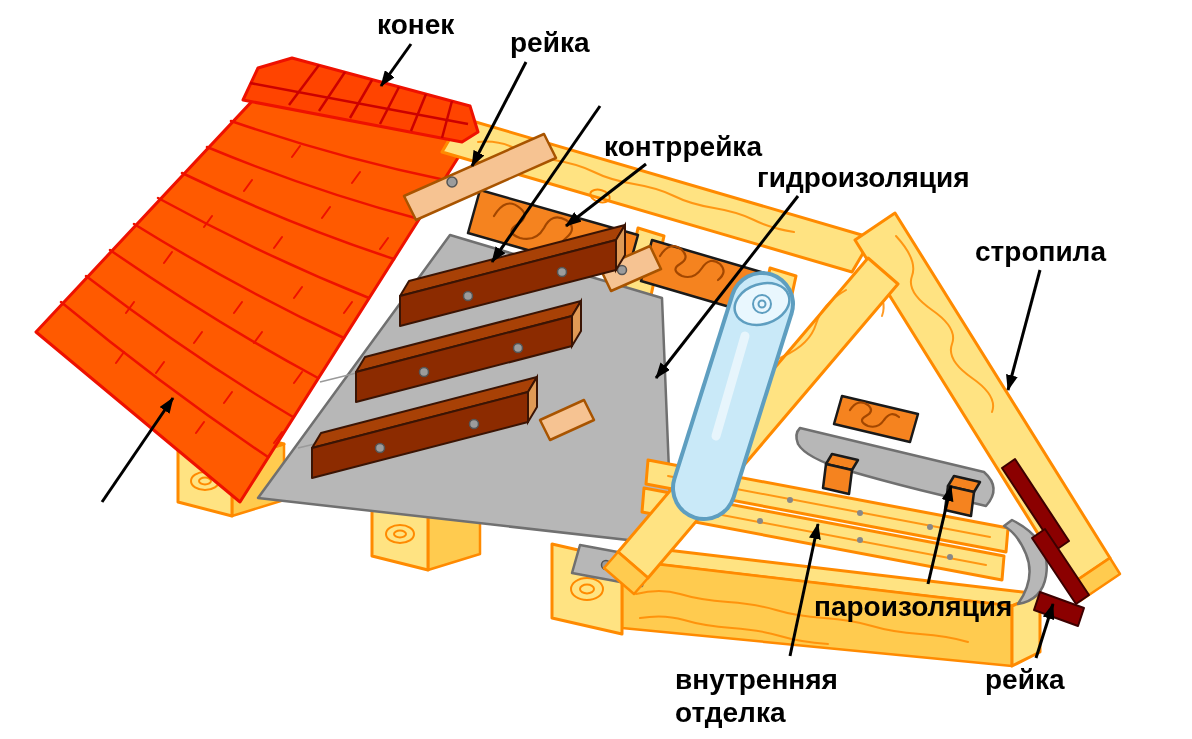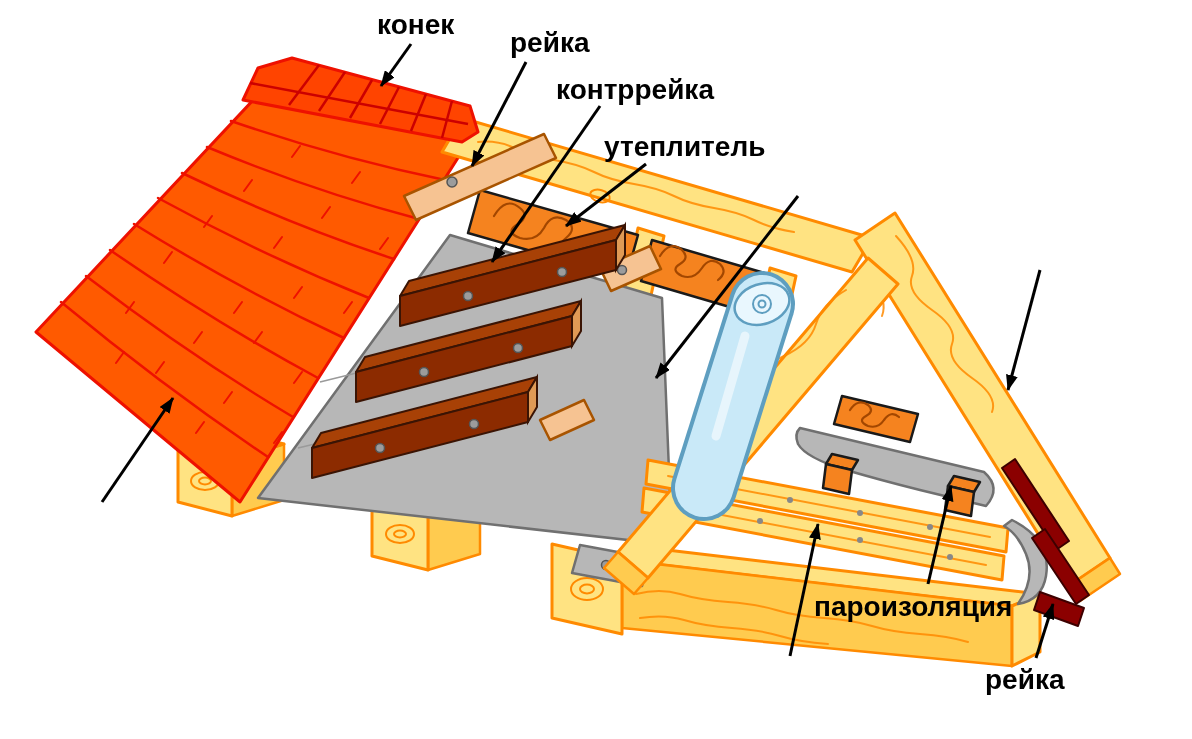--- a/index.html
+++ b/index.html
@@ -205,17 +205,20 @@
     <line class="arrow" x1="1040" y1="270" x2="1008" y2="390"></line>
     <line class="arrow" x1="102" y1="502" x2="173" y2="398"></line>
     <line class="arrow" x1="928" y1="584" x2="951" y2="486"></line>
     <line class="arrow" x1="790" y1="656" x2="818" y2="524"></line>
     <line class="arrow" x1="1036" y1="658" x2="1053" y2="604"></line>
   </g>
 </svg>
 
   <div class="lbl" style="left:377px;top:8px;">конек</div>
   <div class="lbl" style="left:510px;top:26px;">рейка</div>
-  <div class="lbl" style="left:556px;top:73px;">контррейка</div>
-  <div class="lbl" style="left:604px;top:130px;">утеплитель</div>
+  <div class="lbl" style="left:604px;top:130px;">контррейка</div>
+  <div class="lbl" style="left:757px;top:161px;">гидроизоляция</div>
+  <div class="lbl" style="left:975px;top:235px;">стропила</div>
   <div class="lbl" style="left:814px;top:590px;text-align:center;">пароизоляция</div>
+  <div class="lbl" style="left:675px;top:663px;">внутренняя
+отделка</div>
   <div class="lbl" style="left:985px;top:663px;">рейка</div>
 </div>
 
 </body></html>

